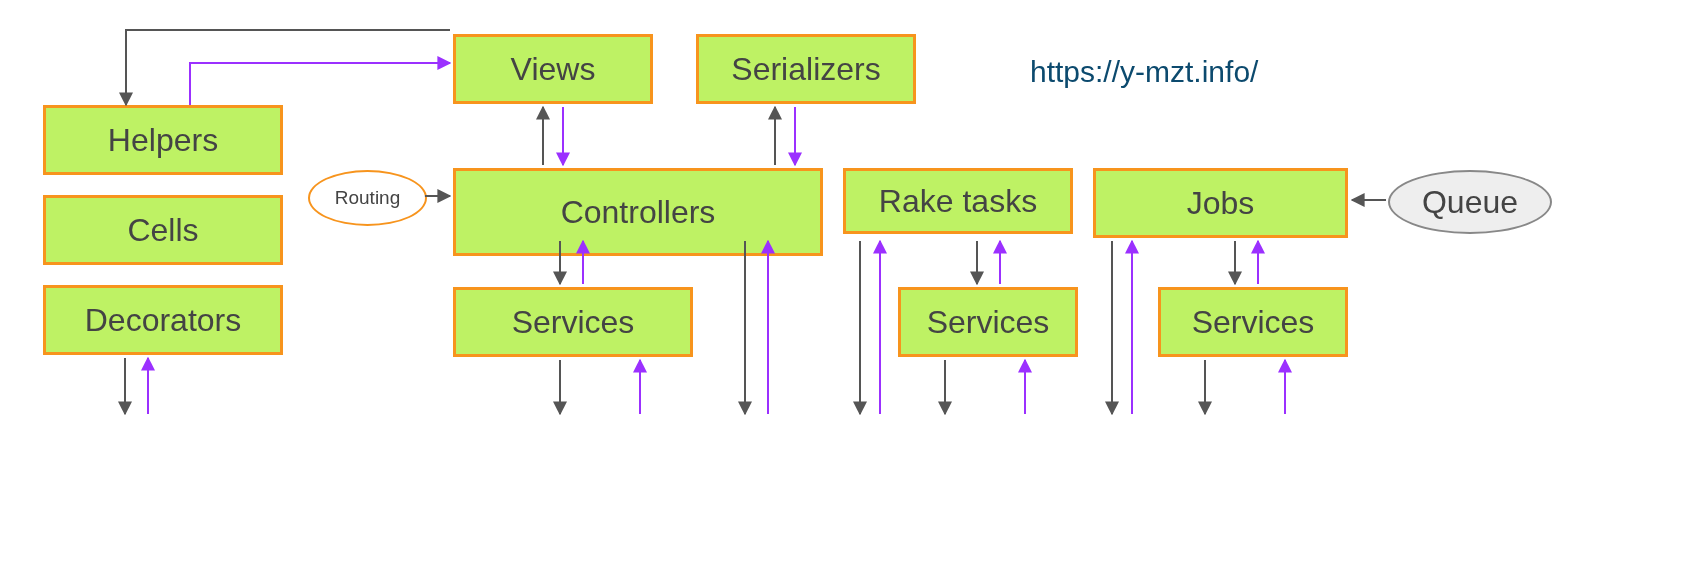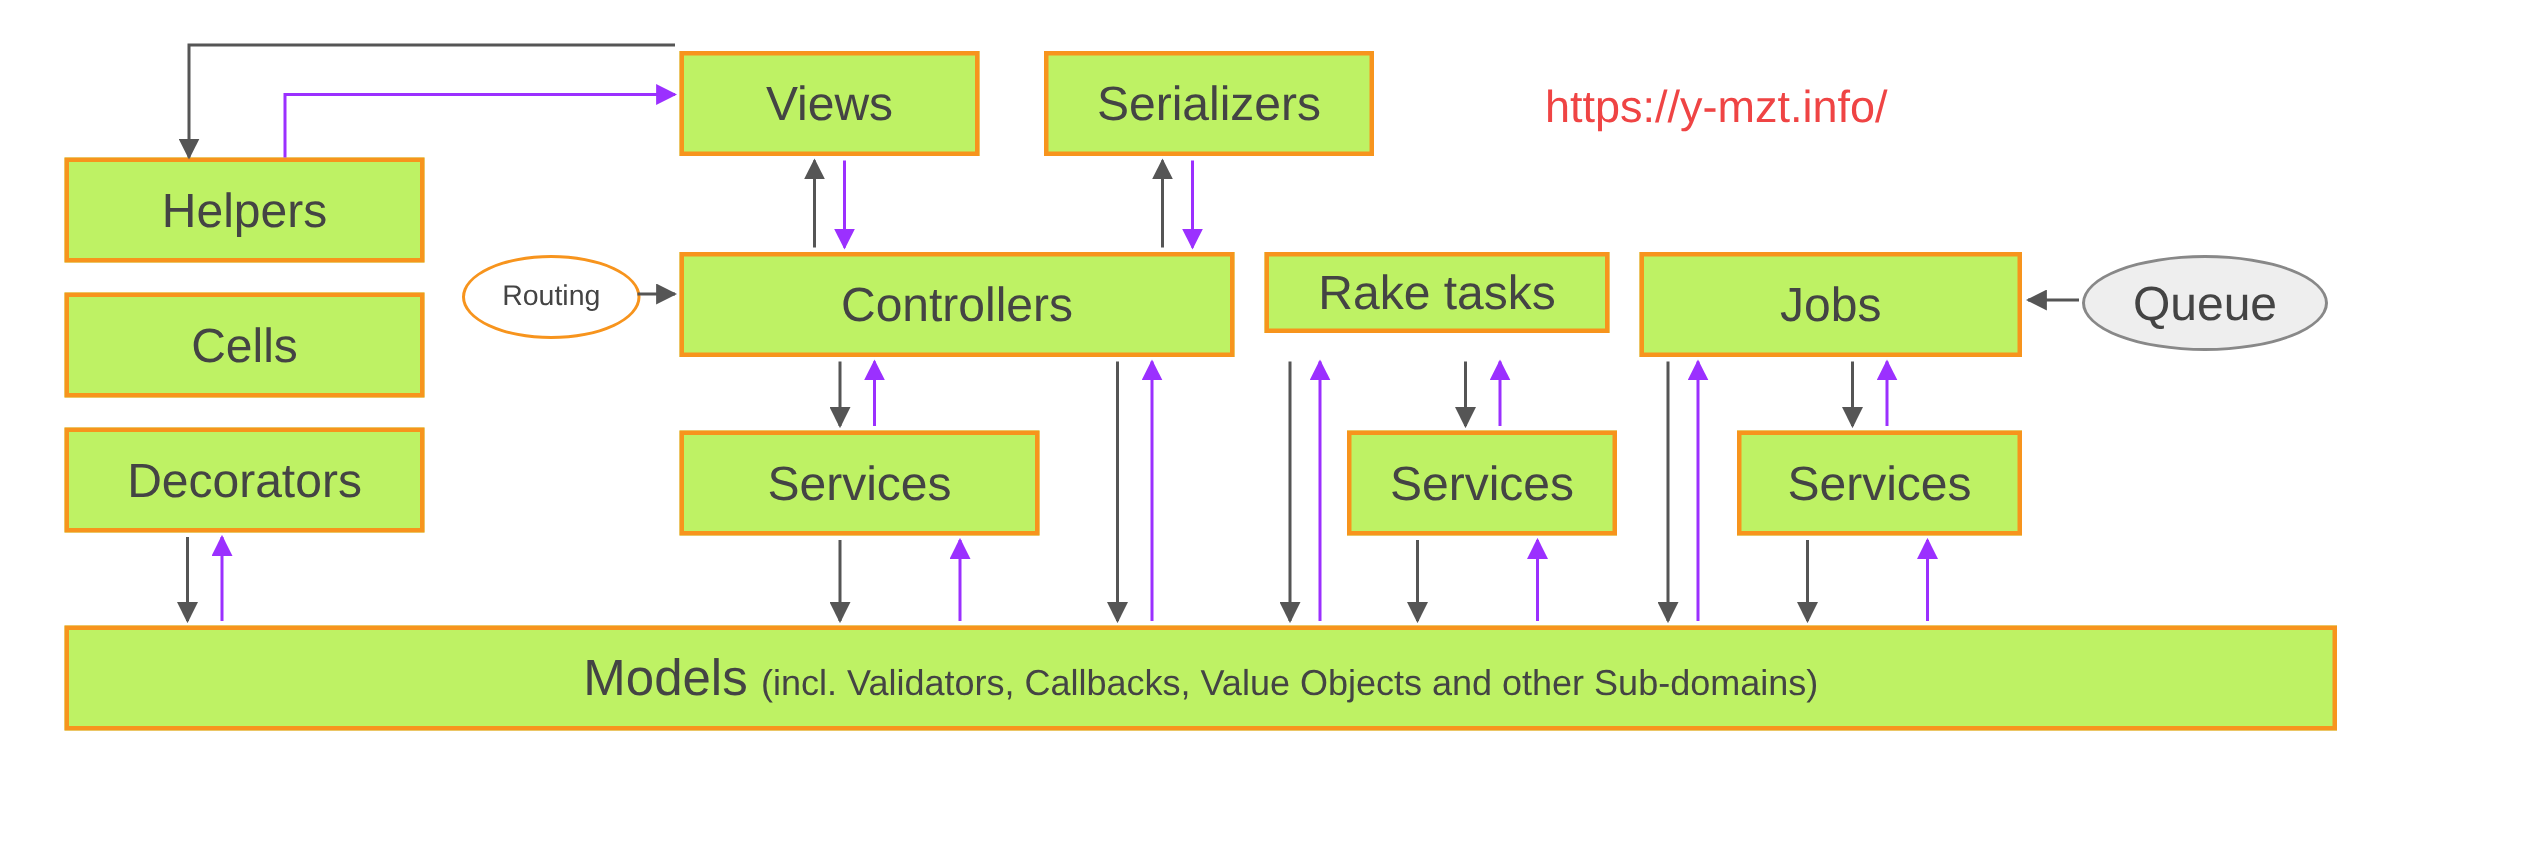--- a/index.html
+++ b/index.html
@@ -41,21 +41,21 @@
     color: #444;
   }
   .ellipse.gray {
     border: 2px solid #888;
     background: #eee;
     font-size: 32px;
   }
   .url {
     position: absolute;
     font-size: 30px;
-    color: #ef4444;
+    color: #0c4a6e;
   }
   .models-main {
     font-size: 34px;
   }
   .models-sub {
     font-size: 24px;
   }
   svg.arrows {
     position: absolute;
     left: 0;
@@ -72,34 +72,28 @@
 
   <div class="url" style="left:1030px; top:55px;">https://y-mzt.info/</div>
 
   <div class="box" style="left:43px; top:105px; width:240px; height:70px;text-align:right;">Helpers</div>
   <div class="box" style="left:43px; top:195px; width:240px; height:70px;">Cells</div>
   <div class="box" style="left:43px; top:285px; width:240px; height:70px;">Decorators</div>
 
   <div class="box" style="left:453px; top:34px; width:200px; height:70px;">Views</div>
   <div class="box" style="left:679px; top:34px; width:220px; height:70px;margin-left:17px;">Serializers</div>
 
-  <div class="box" style="left:453px; top:168px; width:370px; height:70px;">Controllers</div>
-  <div class="box" style="left:843px; top:168px; width:230px; height:54px;">Rake tasks</div>
+  <div class="box" style="left:453px; top:168px; width:370px; height:88px;">Controllers</div>
+  <div class="box" style="left:843px; top:168px; width:230px; height:66px;">Rake tasks</div>
   <div class="box" style="left:1093px; top:168px; width:255px; height:70px;">Jobs</div>
 
   <div class="box" style="left:453px; top:287px; width:240px; height:70px;">Services</div>
   <div class="box" style="left:898px; top:287px; width:180px; height:70px;">Services</div>
   <div class="box" style="left:1158px; top:287px; width:190px; height:70px;">Services</div>
 
-  <div class="box" style="left:43px; top:417px; width:1515px; height:70px; justify-content:center;">
-    <span>
-      <span class="models-main">Models</span>
-      <span class="models-sub">(incl. Validators, Callbacks, Value Objects and other Sub-domains)</span>
-    </span>
-  </div>
 
   <div class="ellipse" style="left:308px; top:170px; width:115px; height:52px;">Routing</div>
   <div class="ellipse gray" style="left:1388px; top:170px; width:160px; height:60px;">Queue</div>
 
   <svg class="arrows">
     <defs>
       <marker id="arr-dark" viewBox="0 0 10 10" refX="9" refY="5" markerWidth="7" markerHeight="7" orient="auto-start-reverse">
         <path d="M 0 0 L 10 5 L 0 10 z" fill="#555"></path>
       </marker>
       <marker id="arr-purple" viewBox="0 0 10 10" refX="9" refY="5" markerWidth="7" markerHeight="7" orient="auto-start-reverse">

